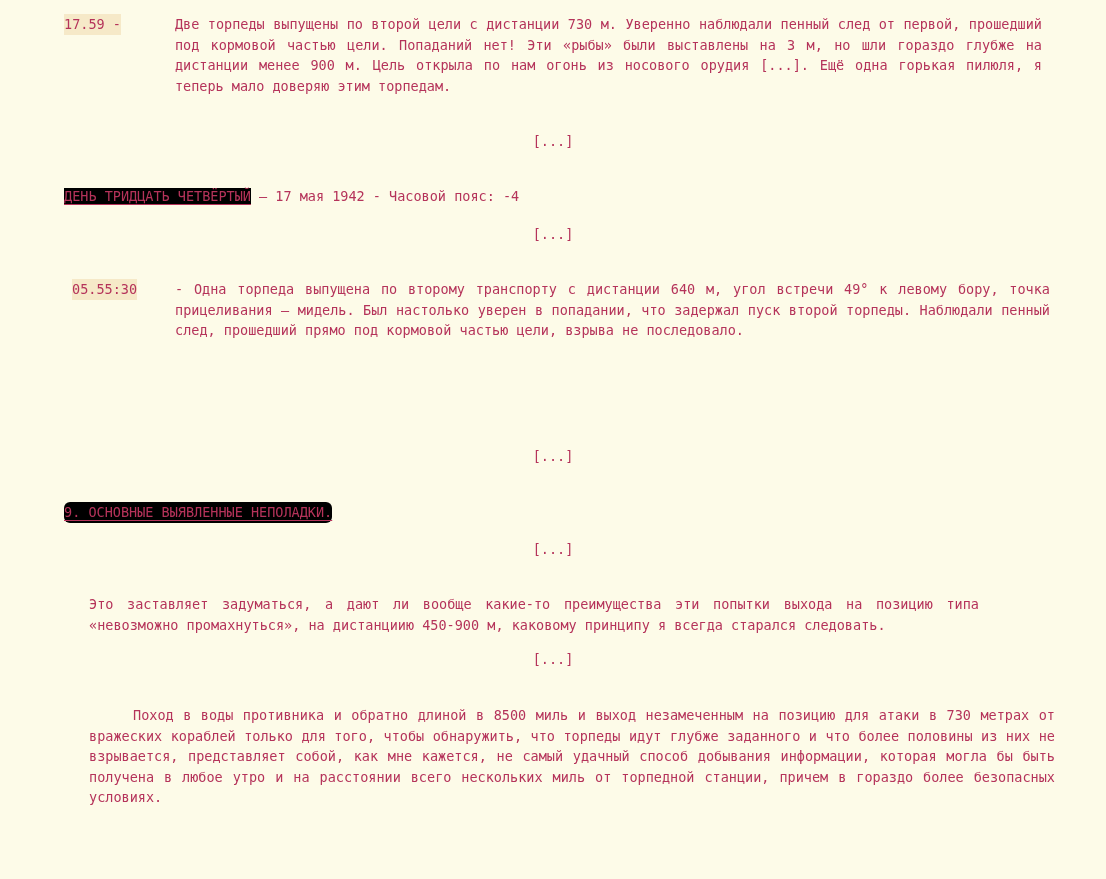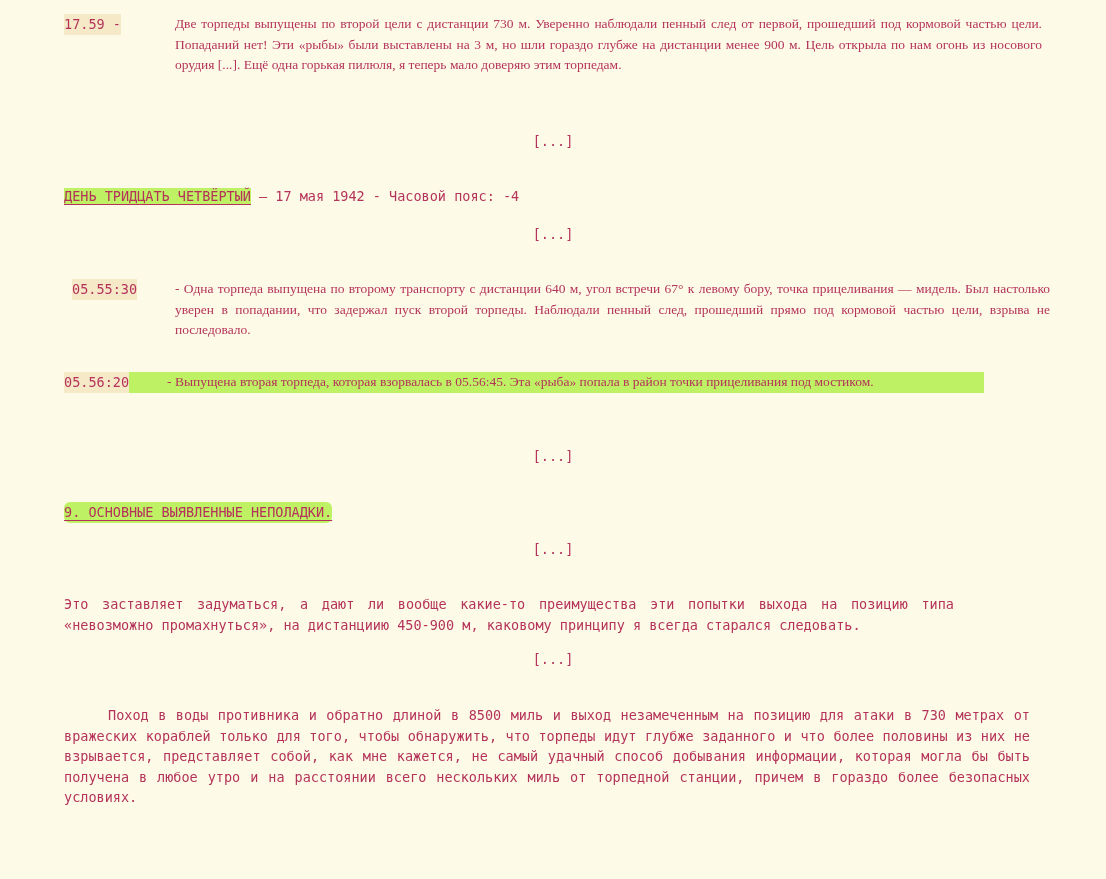--- a/index.html
+++ b/index.html
@@ -37,36 +37,36 @@
     color: #b5335a;
   }
   .time-hl {
     background: #f6e9c8;
   }
   .body-text {
     flex: 1 1 auto;
     text-align: justify;
     text-justify: inter-word;
     white-space: normal;
-    font-family: Liberation Serif, serif;
   }
   .centered {
     text-align: center;
     width: 100%;
   }
   .heading {
     text-decoration: underline;
     text-underline-offset: 3px;
   }
   .plain {
     text-align: justify;
     text-justify: inter-word;
+    margin-left: 25px;
   }
   .hl {
-    background: #bef264;
+    background: #000000;
   }
 </style>
 </head>
 <body>
 
 <div class="page">
 
   <div class="block entry" style="left:64px; top:14px; width:978px;">
     <span class="time time-hl">17.59 -</span>
     <span class="body-text" style="padding-left:54px;">Две торпеды выпущены по второй цели с дистанции 730 м. Уверенно наблюдали пенный след от первой, прошедший под кормовой частью цели. Попаданий нет! Эти «рыбы» были выставлены на 3 м, но шли гораздо глубже на дистанции менее 900 м. Цель открыла по нам огонь из носового орудия [...]. Ещё одна горькая пилюля, я теперь мало доверяю этим торпедам.</span>
@@ -75,27 +75,23 @@
   <div class="block centered" style="left:0; top:131px; width:1106px;">[...]</div>
 
   <div class="block" style="left:64px; top:186px; width:978px;">
     <span class="heading hl">ДЕНЬ ТРИДЦАТЬ ЧЕТВЁРТЫЙ</span><span> – 17 мая 1942 - Часовой пояс: -4</span>
   </div>
 
   <div class="block centered" style="left:0; top:224px; width:1106px;">[...]</div>
 
   <div class="block entry" style="left:72px; top:279px; width:978px;">
     <span class="time time-hl">05.55:30</span>
-    <span class="body-text" style="padding-left:38px;">- Одна торпеда выпущена по второму транспорту с дистанции 640 м, угол встречи 67° к левому бору, точка прицеливания — мидель. Был настолько уверен в попадании, что задержал пуск второй торпеды. Наблюдали пенный след, прошедший прямо под кормовой частью цели, взрыва не последовало.</span>
+    <span class="body-text" style="padding-left:38px;">- Одна торпеда выпущена по второму транспорту с дистанции 640 м, угол встречи 49° к левому бору, точка прицеливания — мидель. Был настолько уверен в попадании, что задержал пуск второй торпеды. Наблюдали пенный след, прошедший прямо под кормовой частью цели, взрыва не последовало.</span>
   </div>
 
-  <div class="block entry" style="left:64px; top:372px; width:920px;">
-    <span class="time time-hl">05.56:20</span>
-    <span class="body-text hl" style="padding-left:38px;">- Выпущена вторая торпеда, которая взорвалась в 05.56:45. Эта «рыба» попала в район точки прицеливания под мостиком.</span>
-  </div>
 
   <div class="block centered" style="left:0; top:446px; width:1106px;">[...]</div>
 
   <div class="block heading hl" style="left:64px; top:502px;border-radius:6px;">9. ОСНОВНЫЕ ВЫЯВЛЕННЫЕ НЕПОЛАДКИ.</div>
 
   <div class="block centered" style="left:0; top:539px; width:1106px;">[...]</div>
 
   <div class="block plain" style="left:64px; top:594px; width:890px;">Это заставляет задуматься, а дают ли вообще какие-то преимущества эти попытки выхода на позицию типа «невозможно промахнуться», на дистанциию 450-900 м, каковому принципу я всегда старался следовать.</div>
 
   <div class="block centered" style="left:0; top:649px; width:1106px;">[...]</div>

